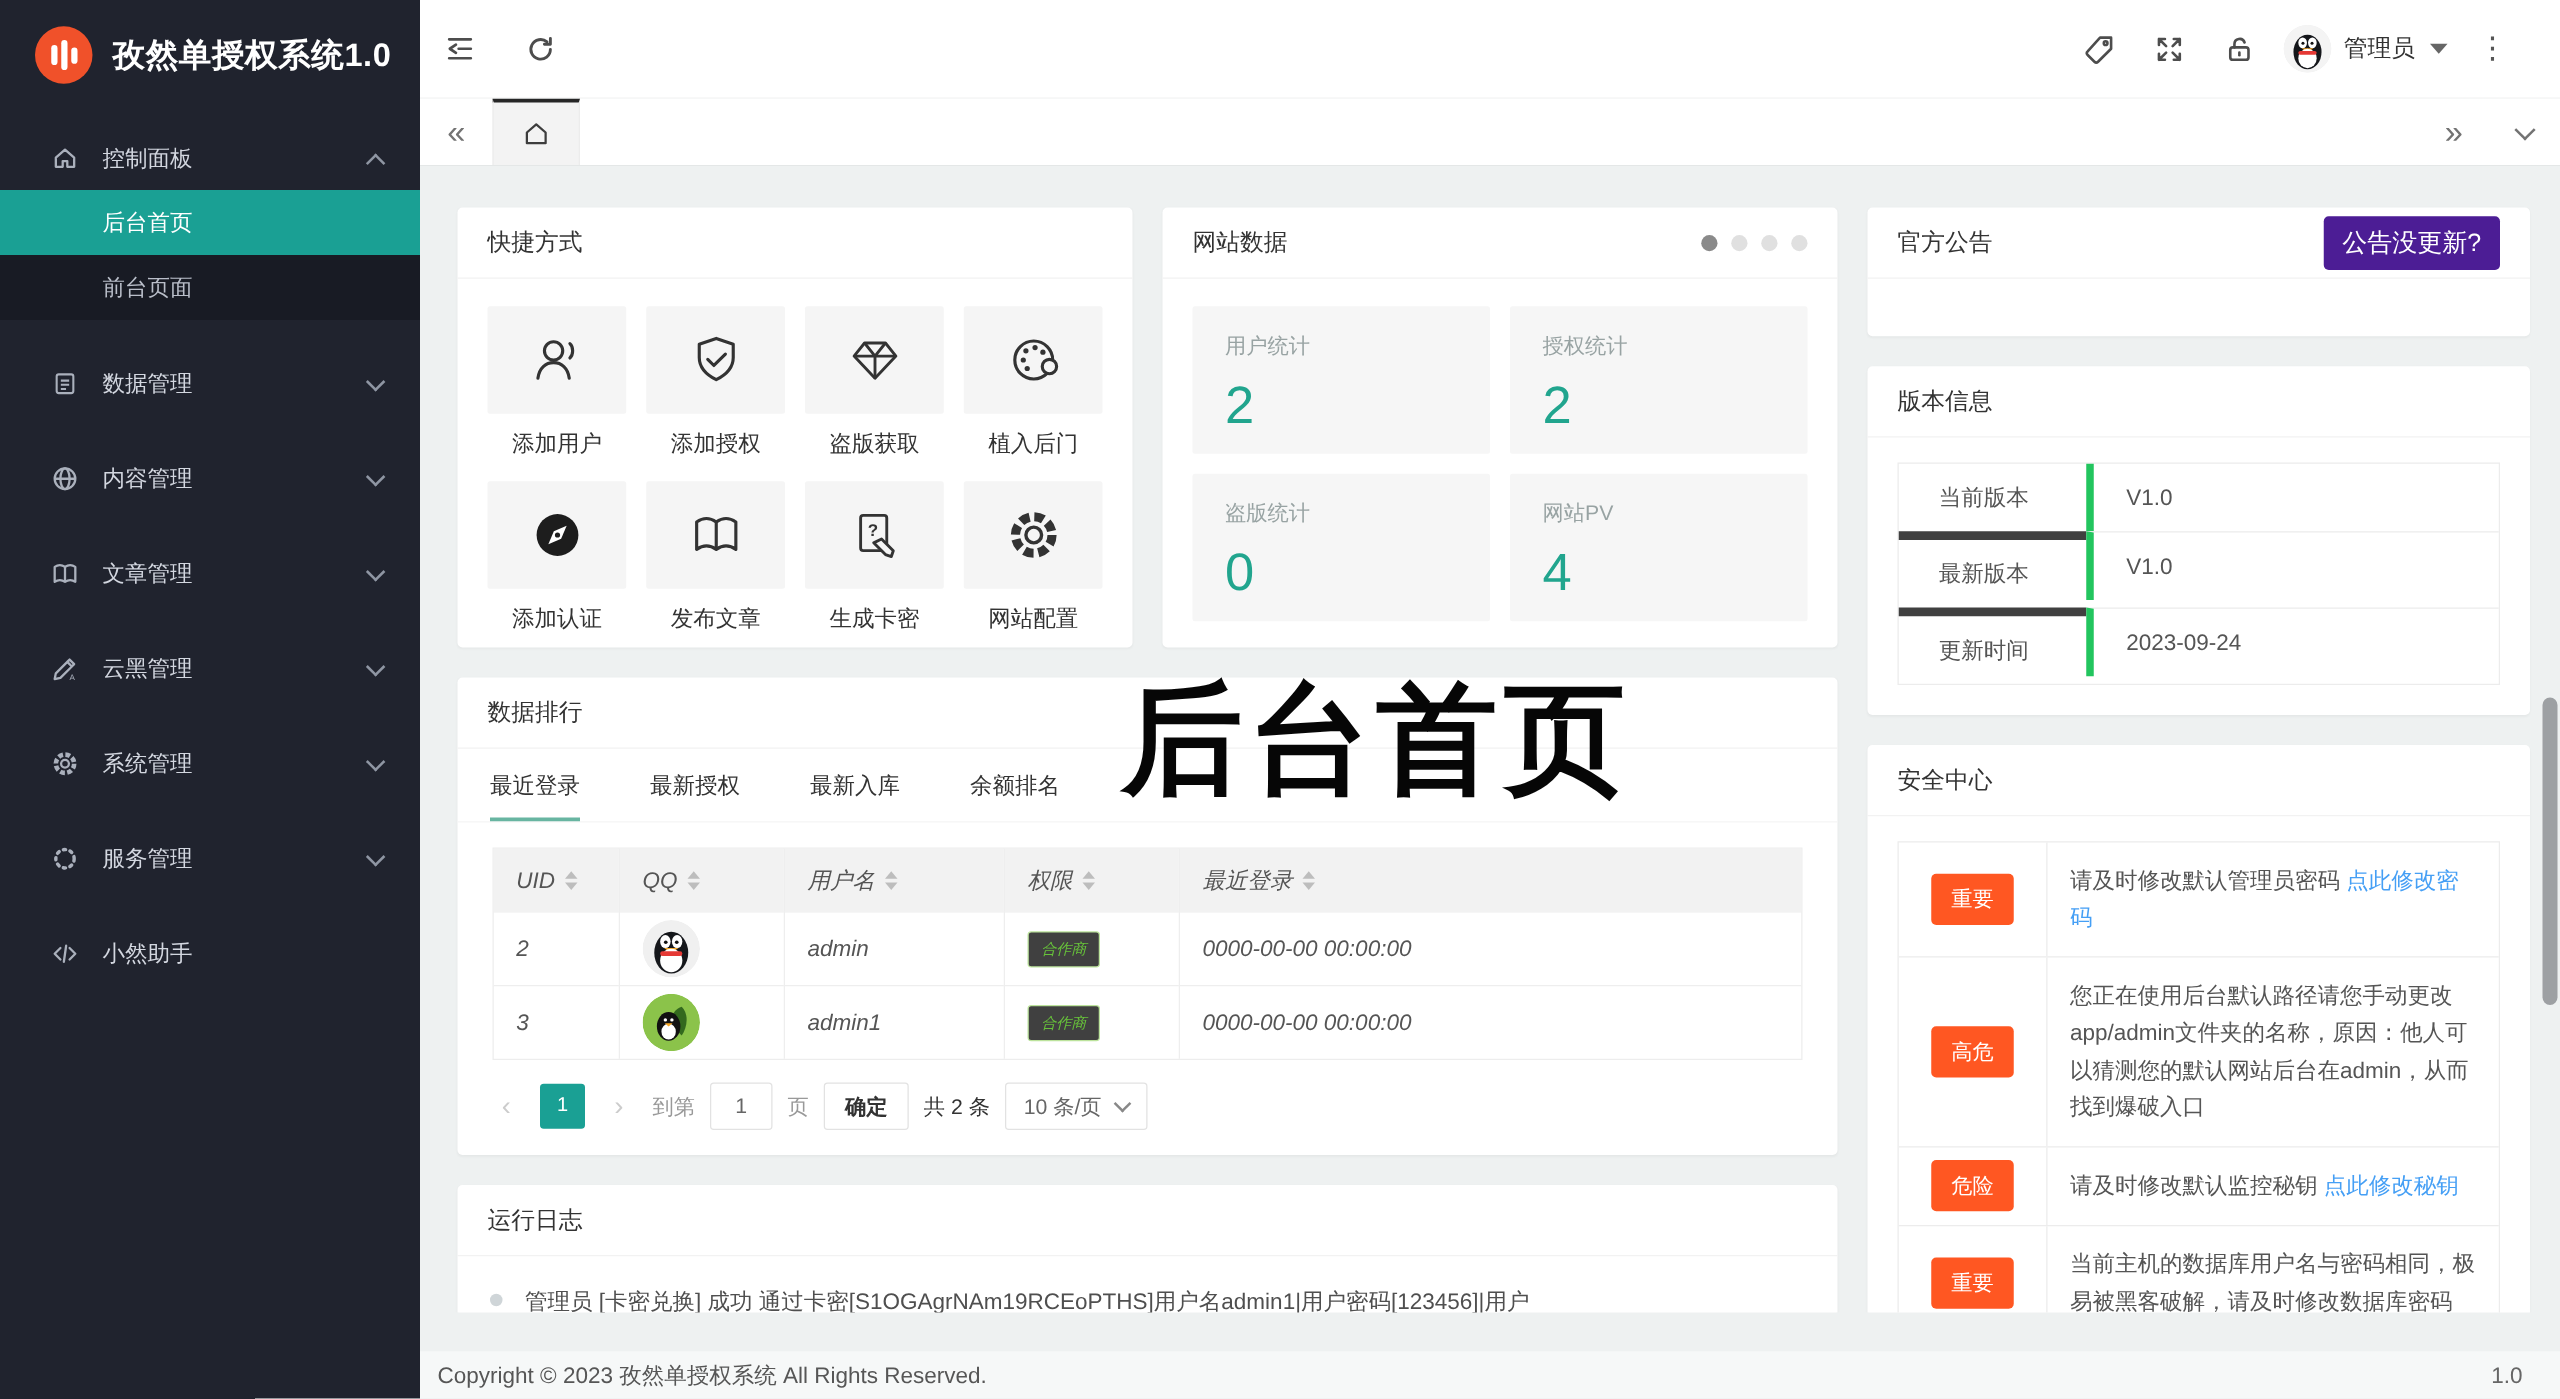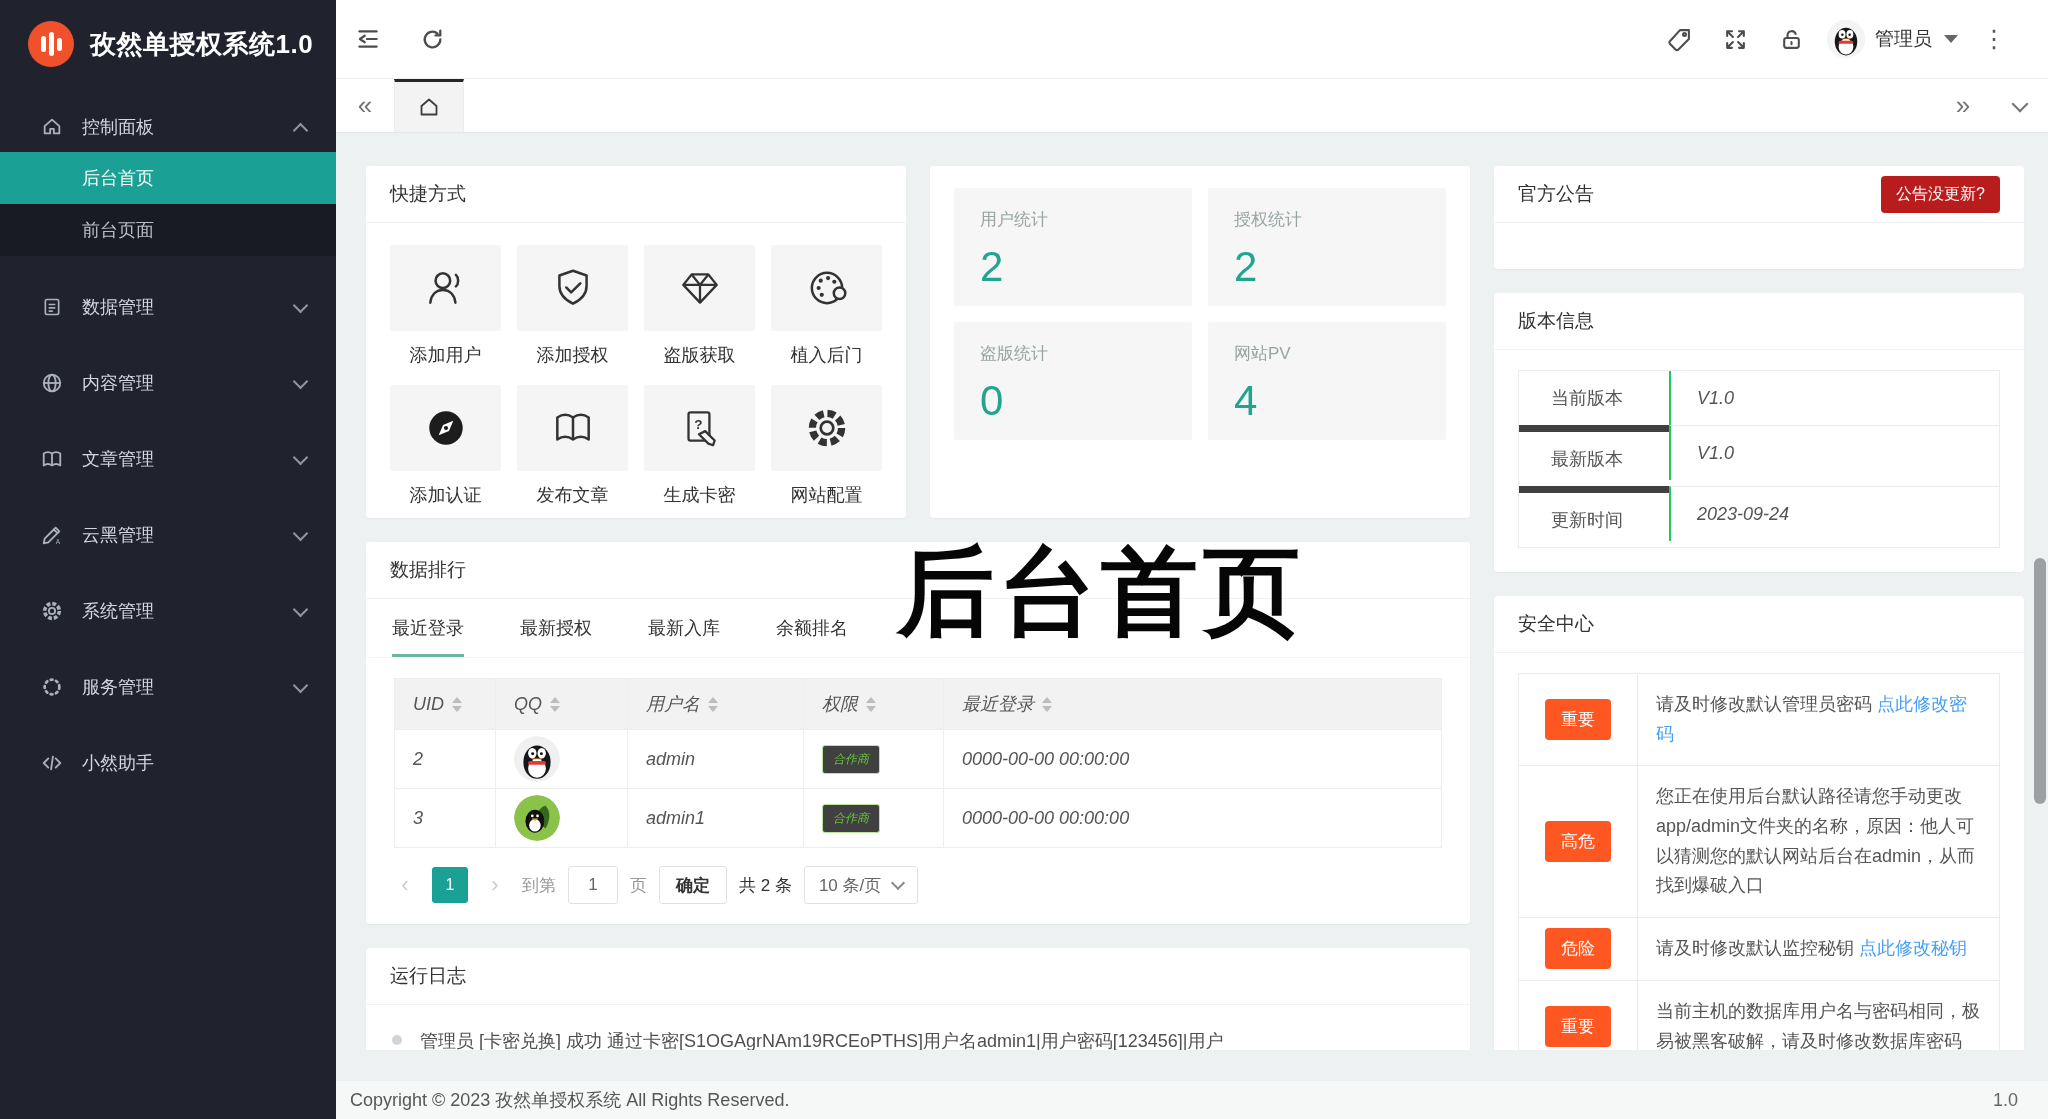--- a/index.html
+++ b/index.html
@@ -93,25 +93,25 @@
   .pg-select .chev{border-color:#888;width:8px;height:8px;}
 
   
   .log-card{margin-top:24px;flex:1;}
   .log-body{padding:20px 26px 0;position:relative;}
   .log-dot{position:absolute;left:26px;top:30px;width:10px;height:10px;border-radius:50%;background:#cfd5d8;}
   .log-text{margin-left:28px;font-size:18px;color:#4f4f4f;line-height:1.85;}
 
   
   .ann-body{height:46px;}
-  .btn-blue{margin-left:auto;background:#b91c1c;color:#fff;font-size:16px;padding:8px 15px;border-radius:4px;border:none;cursor:pointer;}
+  .btn-blue{margin-left:auto;background:#4c1d95;color:#fff;font-size:20px;padding:8px 15px;border-radius:4px;border:none;cursor:pointer;}
   .ver-card{margin-top:24px;}
   .ver-table{margin:20px 24px 24px;border:1px solid #ececec;display:grid;grid-template-columns:150px 1fr;font-size:18px;color:#555;}
   .ver-l{height:54px;display:flex;align-items:center;padding-left:32px;border-top:7px solid #404040;}
-  .ver-v{height:54px;display:flex;align-items:center;padding-left:26px;border-top:1px solid #ececec;border-left:2px solid #22c55e;font-style:italic;}
+  .ver-v{height:54px;display:flex;align-items:center;padding-left:26px;border-top:1px solid #ececec;border-left:6px solid #22c55e;}
   .ver-l.first,.ver-v.first{border-top:none;}
   .sec-card{margin-top:24px;}
   .sec-table{margin:20px 24px 20px;border:1px solid #ececec;}
   .sec-row{display:flex;border-top:1px solid #ececec;}
   .sec-row.first{border-top:none;}
   .sec-badge-cell{width:118px;flex:none;display:flex;align-items:center;justify-content:center;border-right:1px solid #ececec;}
   .badge-orange{background:#ff5722;color:#fff;font-size:17px;padding:9px 12px;border-radius:4px;min-width:42px;text-align:center;}
   .sec-text{flex:1;padding:16px 18px;font-size:18px;color:#555;line-height:1.65;}
   .sec-link{color:#459ff5;cursor:pointer;}
 
@@ -388,20 +388,29 @@
                       <circle cx="22" cy="22" r="14" stroke="#333" stroke-width="7" stroke-dasharray="7.3 3.7"></circle>
                       <circle cx="22" cy="22" r="6" stroke="#333" stroke-width="2.6"></circle>
                     </svg>
                   </div>
                 <div class="sc-label">网站配置</div>
               </div>
             </div>
           </div>
 
           <div class="card">
+            <div class="card-title">
+              <span>网站数据</span>
+              <span class="dots">
+                <i class="on"></i>
+                  <i></i>
+                  <i></i>
+                  <i></i>
+              </span>
+            </div>
             <div class="stat-grid">
               <div class="stat-box">
                 <div class="stat-label">用户统计</div>
                 <div class="stat-value">2</div>
               </div>
               <div class="stat-box">
                 <div class="stat-label">授权统计</div>
                 <div class="stat-value">2</div>
               </div>
               <div class="stat-box">

